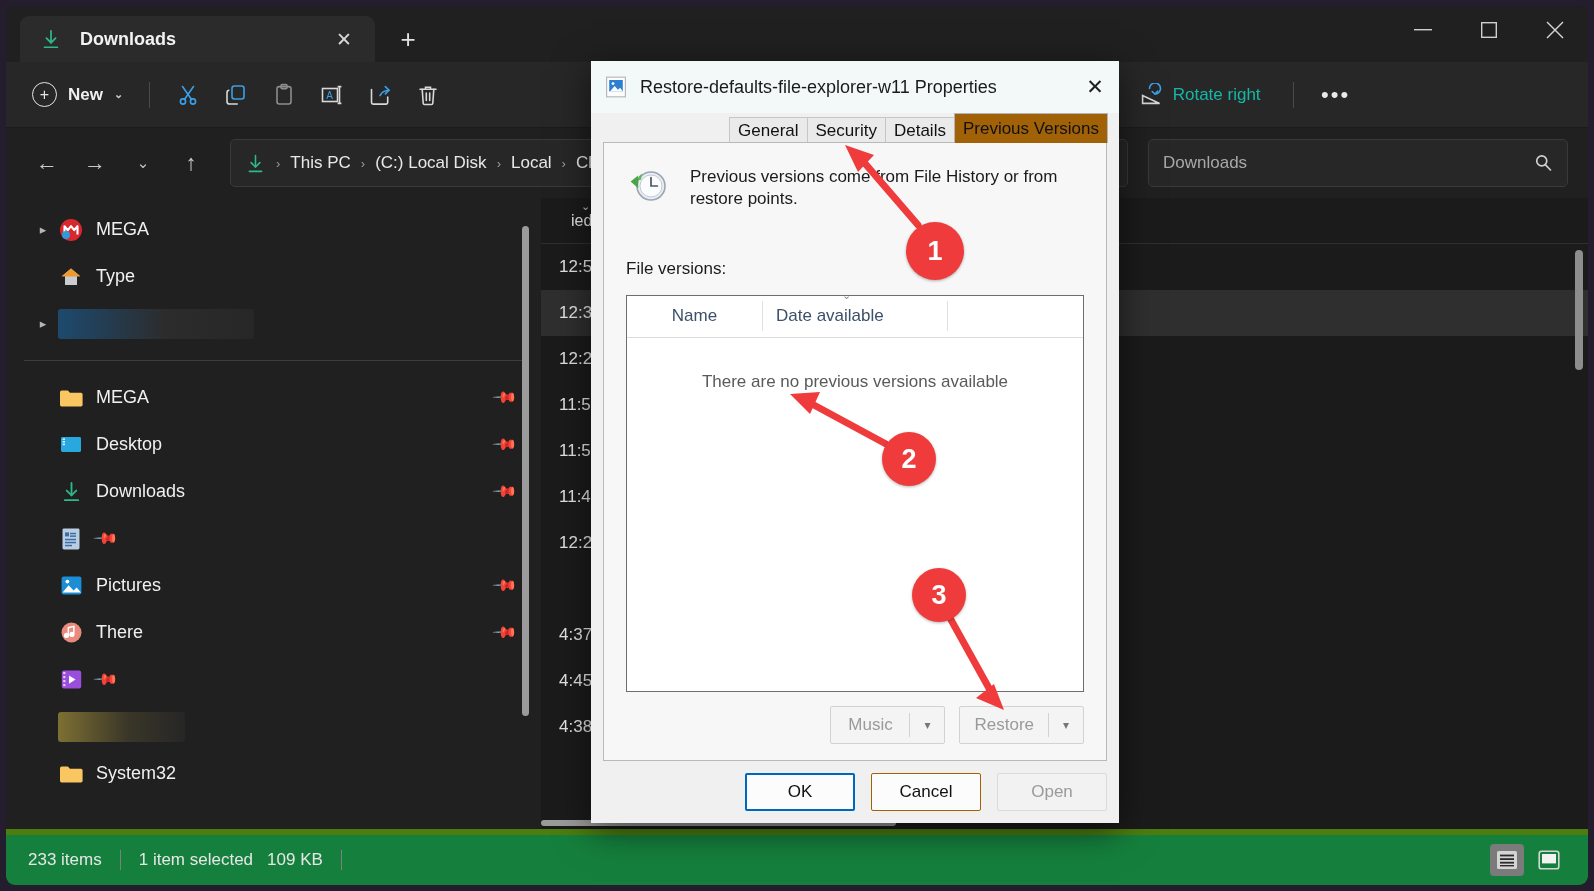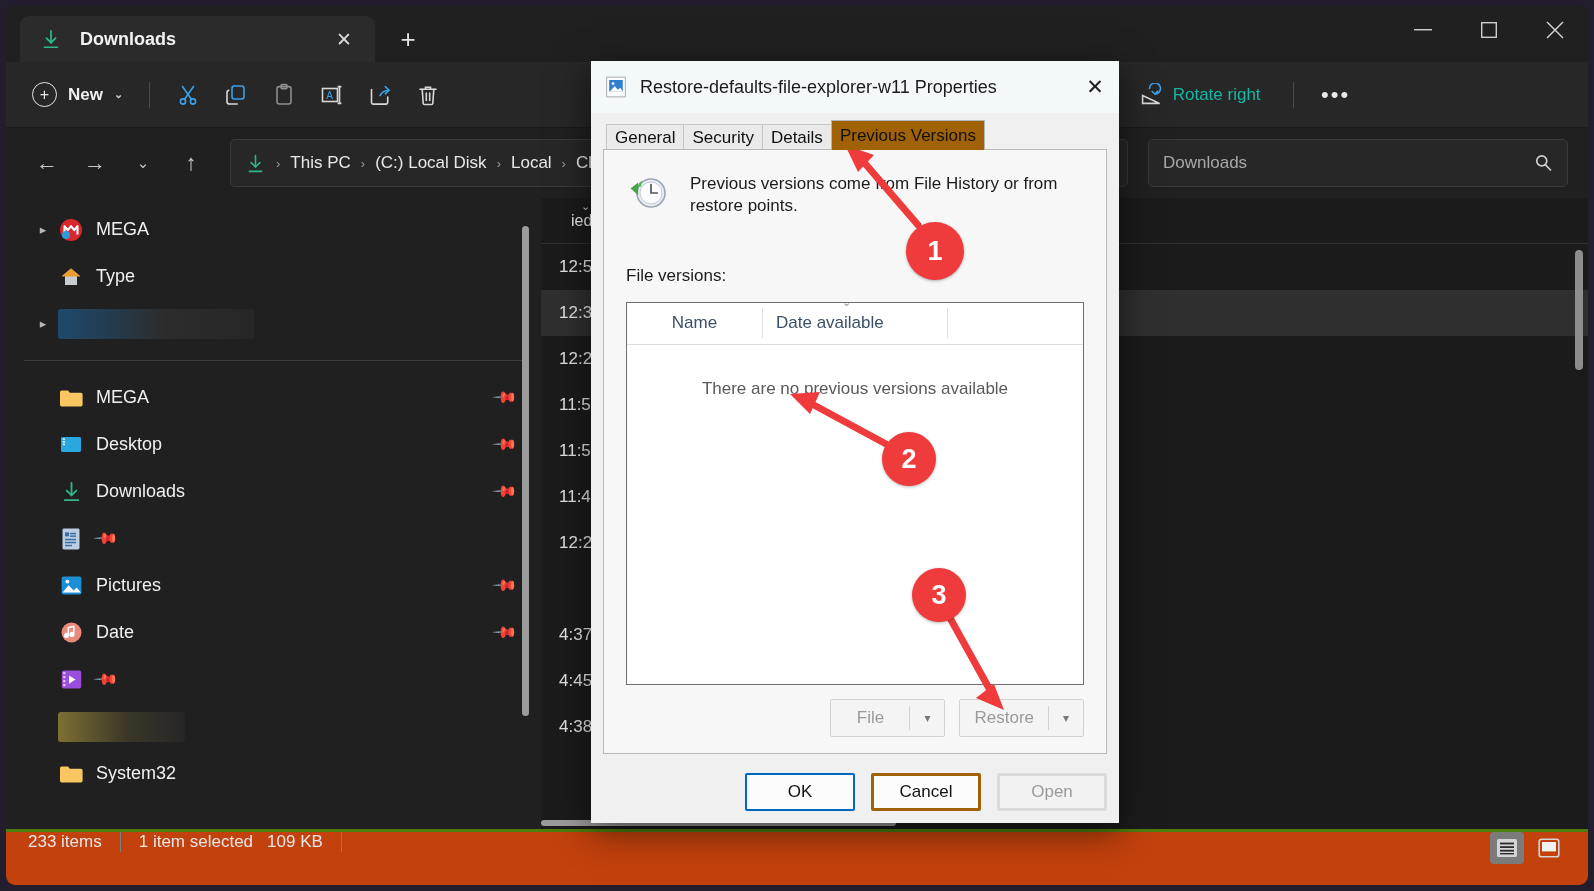--- a/index.html
+++ b/index.html
@@ -179,56 +179,55 @@
     position: absolute; left: 0; top: 3px; width: 355px; height: 6px;
     background: #9b9b9b; border-radius: 4px;
   }
   .vscroll-file {
     position: absolute; right: 5px; top: 52px; width: 8px; height: 120px;
     background: #8d8d8d; border-radius: 4px;
   }
 
   
   .statusbar {
-    height: 56px; flex: none; background: #c2410c;
-    display: flex; padding: 0 22px;
-    color: #e6e6e6; font-size: 17px; border-top: 3px solid #4d7c0f;
+    height: 56px; flex: none; background: #15803d;
+    display: flex; align-items: center; padding: 0 22px;
+    color: #e6e6e6; font-size: 17px; border-top: 6px solid #4d7c0f;
   }
   .sb-sep { width: 1px; height: 20px; background: #7e7e7e; margin: 0 18px; }
   .viewtoggles { margin-left: auto; display: flex; gap: 8px; }
   .vt {
     width: 34px; height: 32px; border-radius: 4px;
     display: flex; align-items: center; justify-content: center;
   }
   .vt.active { background: #7b7b7b; }
 
   
   .dialog {
     position: absolute; left: 591px; top: 61px;
     width: 528px; height: 762px;
     background: #f0f0f0;
     box-shadow: 0 8px 34px rgba(0,0,0,.55);
     display: flex; flex-direction: column;
     font-family: "Liberation Sans", sans-serif;
-    gap: 7px;
   }
   .dlg-title {
     height: 52px; background: #f3f8f8; flex: none;
     display: flex; align-items: center; padding-left: 14px;
   }
   .dlg-ficon {
     width: 22px; height: 22px; flex: none; margin-right: 13px;
   }
   .dlg-titletext { font-size: 18px; color: #1b1b1b; flex: 1; white-space: nowrap; }
   .dlg-close {
     width: 48px; height: 52px; display: flex; align-items: center; justify-content: center;
     color: #202020; font-size: 21px;
   }
   .dlg-body { flex: 1; background: #f0f0f0; padding: 0 12px 0 12px; display: flex; flex-direction: column; }
-  .tabs { display: flex; align-items: flex-end; height: 30px; padding-left: 3px; }
+  .tabs { display: flex; align-items: flex-end; height: 30px; padding-left: 3px; justify-content: flex-end; }
   .tabbtn {
     height: 26px; padding: 0 8px;
     background: #eaeaea; border: 1px solid #c6c6c6; border-bottom: none;
     font-size: 17px; color: #111; display: flex; align-items: center;
     margin-right: -1px;
   }
   .tabbtn.active {
     background: #a16207; height: 30px; border-color: #b5b5b5; position: relative; z-index: 2;
   }
   .tabpanel {
@@ -270,21 +269,21 @@
   .splitbtn .arrow {
     width: 34px; display: flex; align-items: center; justify-content: center;
     color: #777; font-size: 12px;
   }
   .dlg-footer {
     height: 62px; flex: none; background: #f0f0f0;
     display: flex; align-items: center; justify-content: flex-end;
     gap: 16px; padding-right: 12px;
   }
   .fbtn {
-    width: 110px; height: 38px; border: 3px solid #a16207; background: #fcfcfc;
+    width: 110px; height: 38px; border: 1px solid #a16207; background: #fcfcfc;
     border-radius: 2px; font-size: 17px; color: #111;
     display: flex; align-items: center; justify-content: center;
   }
   .fbtn.primary { border: 2px solid #0067c0; }
   .fbtn.disabled { color: #9a9a9a; background: #f2f2f2; border-color: #dadada; }
 
   
   .anno { position: absolute; pointer-events: none; }
   .badge {
     position: absolute; border-radius: 50%;
@@ -546,21 +545,21 @@
           </div>
 
           <div class="navitem">
             <span class="exp"></span>
             <span class="ni-icon">
               <svg width="23" height="23" viewBox="0 0 23 23">
                 <circle cx="11.5" cy="11.5" r="10" fill="#e98a7c"></circle>
                 <path d="M14.6 4.4v9.1a2.6 2.6 0 11-1.5-2.4V6.2l-4 1v7.3a2.6 2.6 0 11-1.5-2.4V6z" fill="#fff"></path>
               </svg>
             </span>
-            <span class="ni-label">Date</span>
+            <span class="ni-label">There</span>
             <span class="pin">📌</span>
           </div>
 
           <div class="navitem">
             <span class="exp"></span>
             <span class="ni-icon">
               <svg width="23" height="23" viewBox="0 0 23 23">
                 <rect x="1.8" y="2.6" width="19.4" height="17.8" rx="2" fill="#9b4ddb"></rect>
                 <rect x="3.2" y="4" width="2.2" height="2.2" fill="#e7c9ff"></rect>
                 <rect x="3.2" y="8" width="2.2" height="2.2" fill="#e7c9ff"></rect>
@@ -751,21 +750,21 @@
             </div>
             <div class="lb-col" style="flex:1;">
               <span class="lb-colsep" style="left:0;"></span>
             </div>
           </div>
           <div class="lb-empty">There are no previous versions available</div>
         </div>
 
         <div class="btnrow">
           <div class="splitbtn">
-            <span class="main">File</span>
+            <span class="main">Music</span>
             <span class="sep"></span>
             <span class="arrow">▾</span>
           </div>
           <div class="splitbtn">
             <span class="main">Restore</span>
             <span class="sep"></span>
             <span class="arrow">▾</span>
           </div>
         </div>
       </div>

